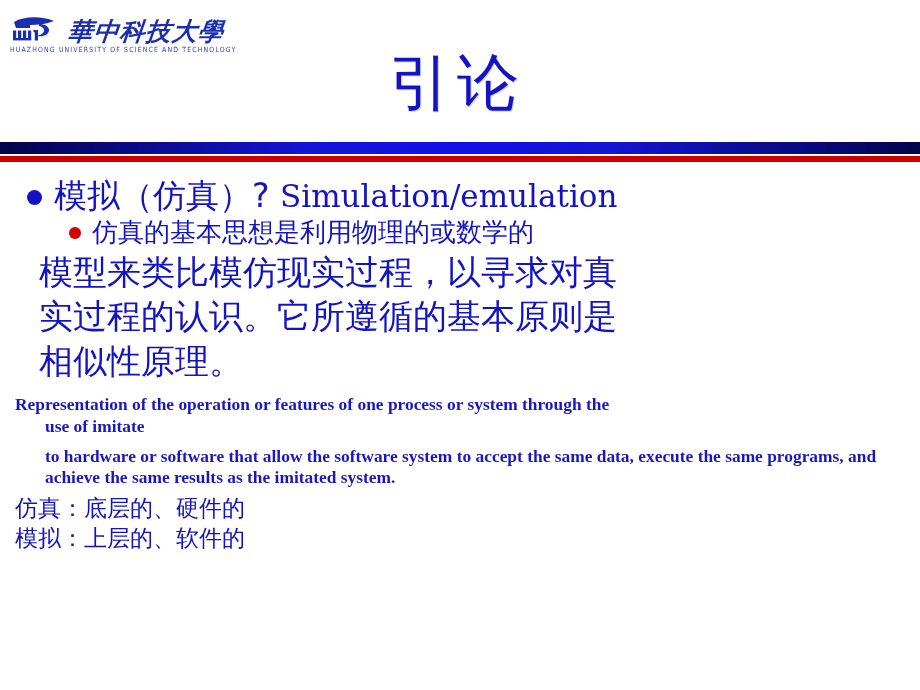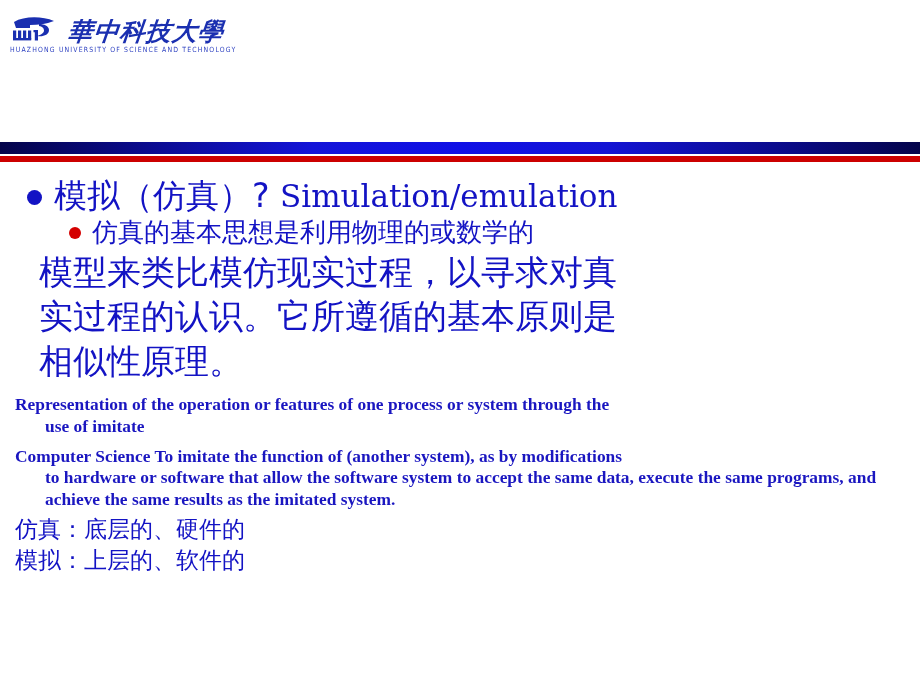--- a/index.html
+++ b/index.html
@@ -221,20 +221,21 @@
             <rect x="5" y="24" width="18.2" height="2.4"></rect>
             <path d="M25.5 16 L30 16 L30 26.5 L26.8 26.5 L26.8 18.2 L25.5 18.2 Z"></path>
           </g>
         </svg>
       </span>
       <span class="logo-cn">華中科技大學</span>
     </div>
     <div class="logo-en">HUAZHONG UNIVERSITY OF SCIENCE AND TECHNOLOGY</div>
   </div>
 
+  <div class="slide-title">引论</div>
 
   <div class="bar-blue"></div>
   <div class="bar-red"></div>
 
   <div class="content">
 
     <div class="lvl1">
       <span class="dot"></span>
       <span class="txt"><span>模拟（仿真）? </span><span class="latin">Simulation/emulation</span></span>
     </div>
@@ -249,21 +250,20 @@
       <div>实过程的认识。它所遵循的基本原则是</div>
       <div>相似性原理。</div>
     </div>
 
     <div class="en-para first">
       <span>Representation of the operation or features of one process or system through the</span>
       <span class="hang">use of imitate</span>
     </div>
 
     <div class="en-para">
-      <span>Computer Science To imitate the function of (another system), as by modifications</span>
       <span class="hang">to hardware or software that allow the software system to accept the same data, execute the same programs, and achieve the same results as the imitated system.</span>
     </div>
 
     <div class="cn-tail">
       <div>仿真：底层的、硬件的</div>
       <div>模拟：上层的、软件的</div>
     </div>
 
   </div>
 </div>

